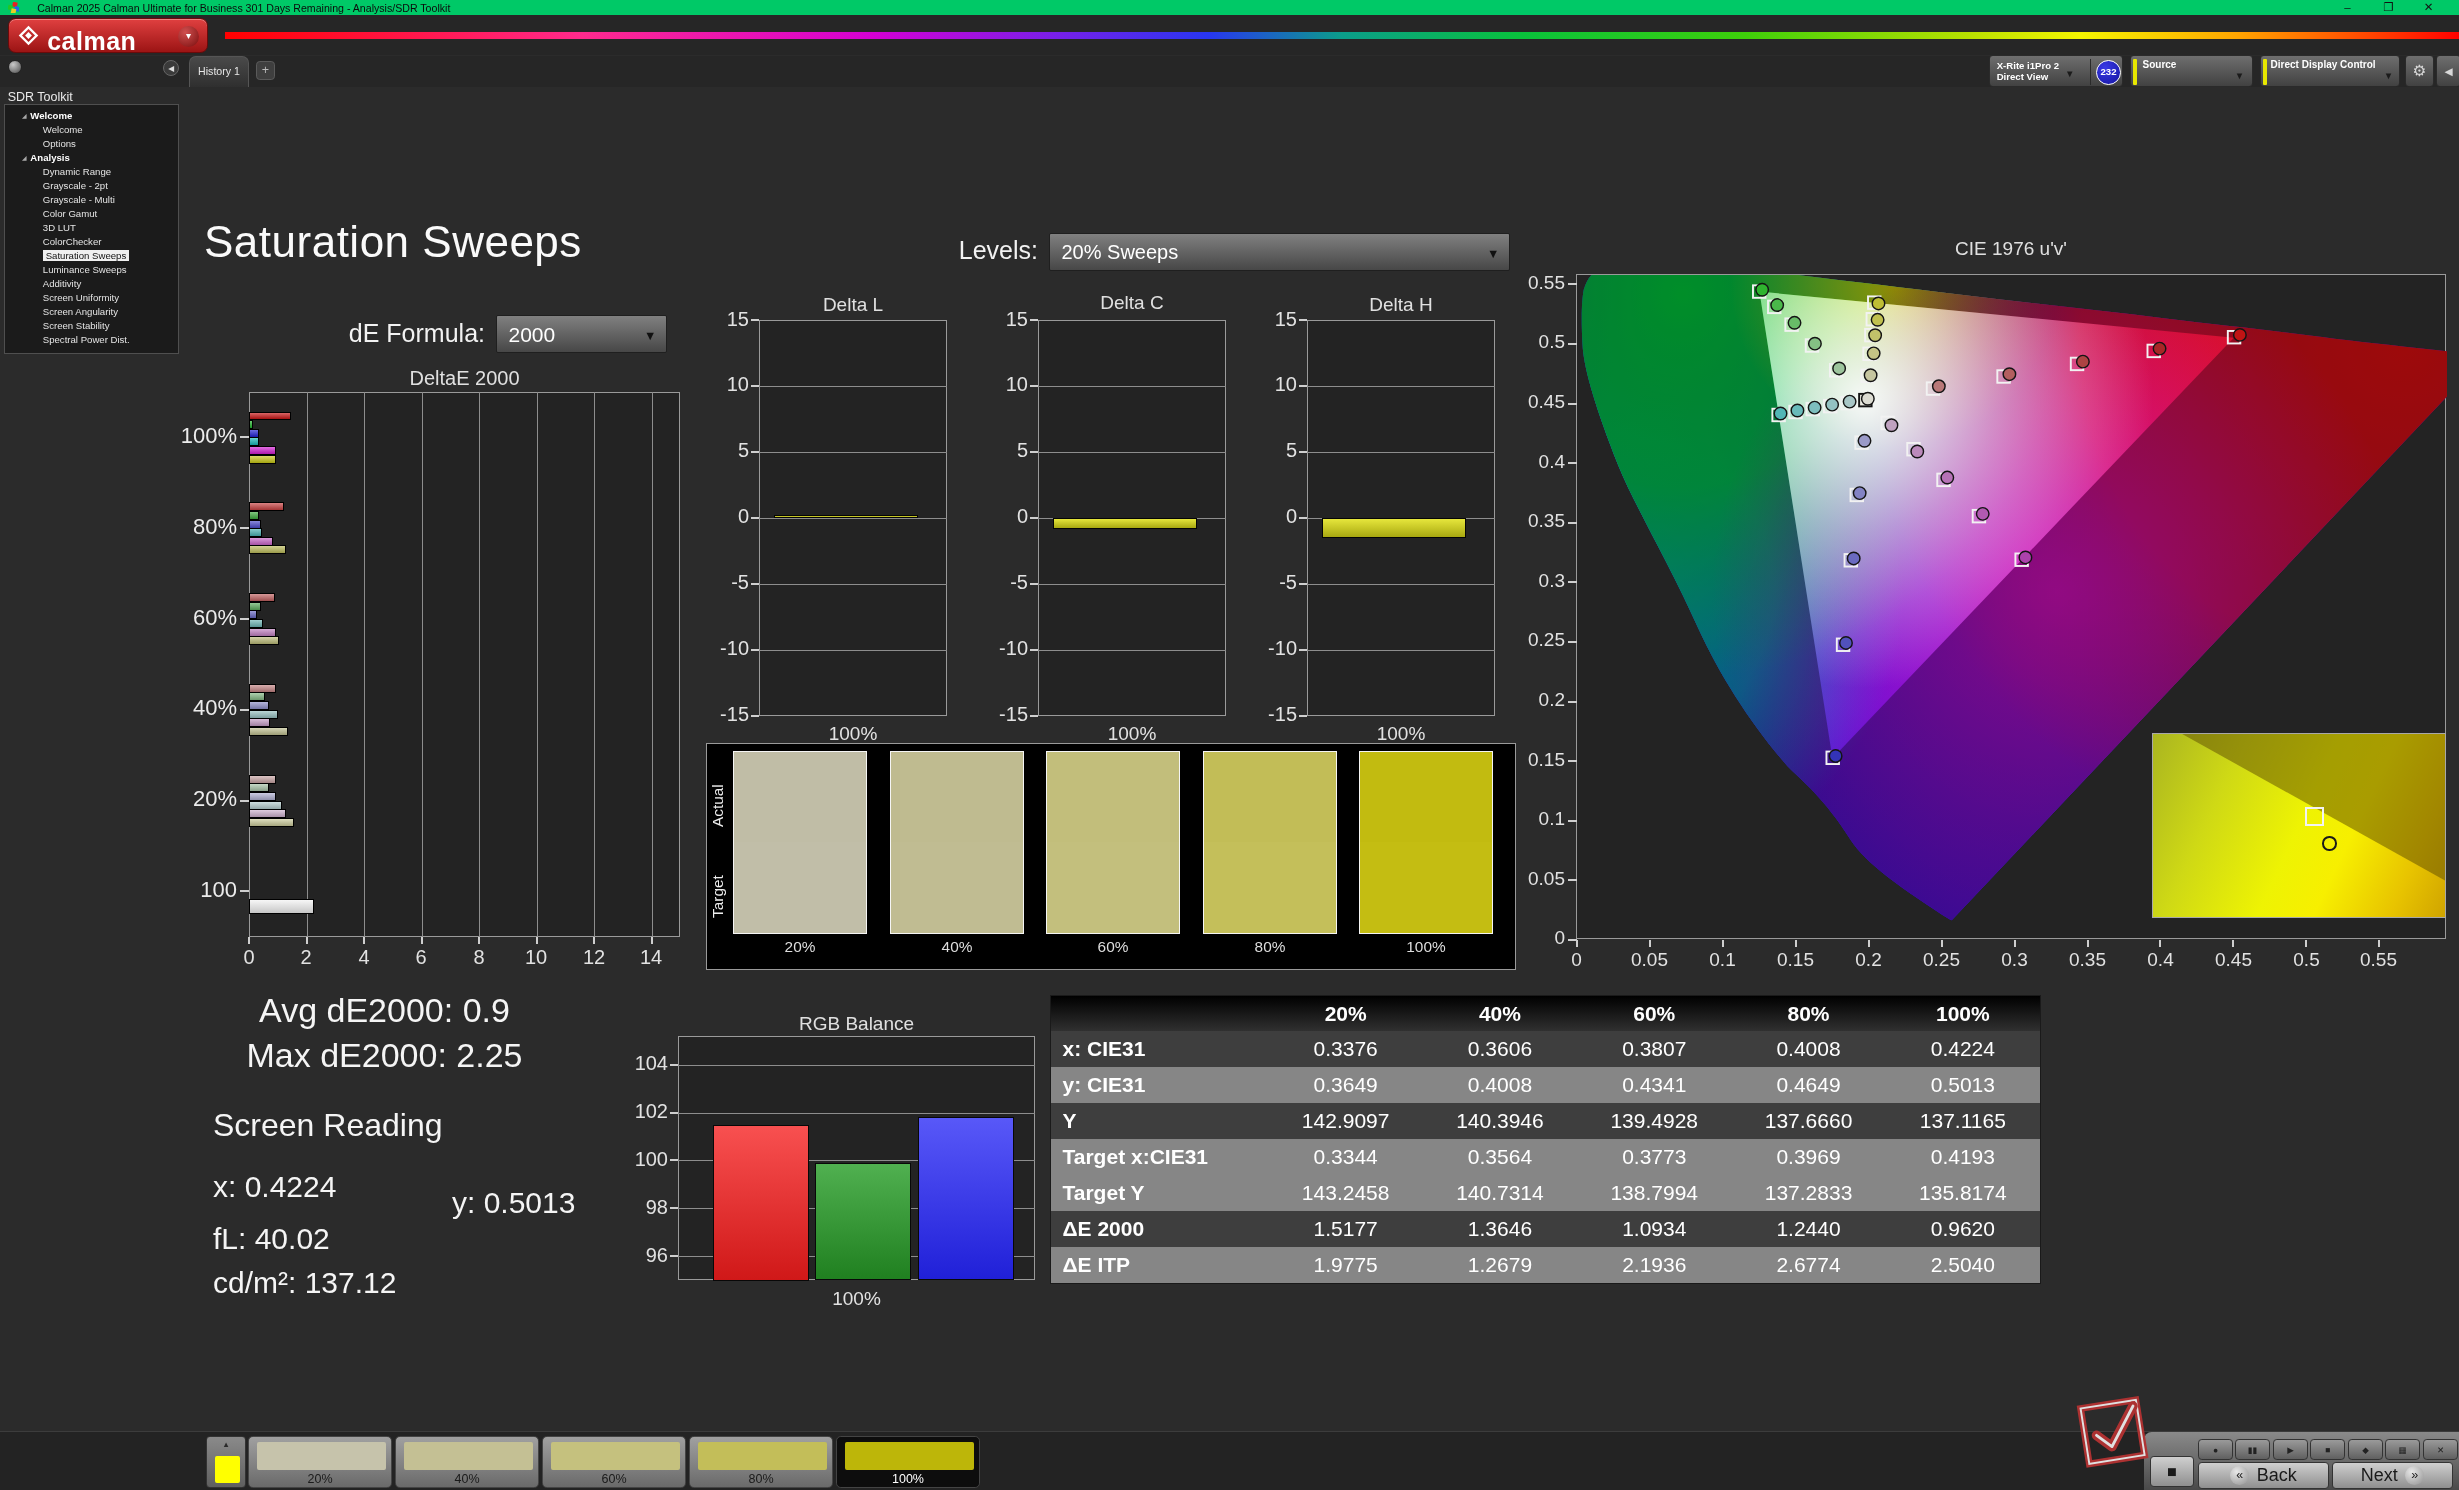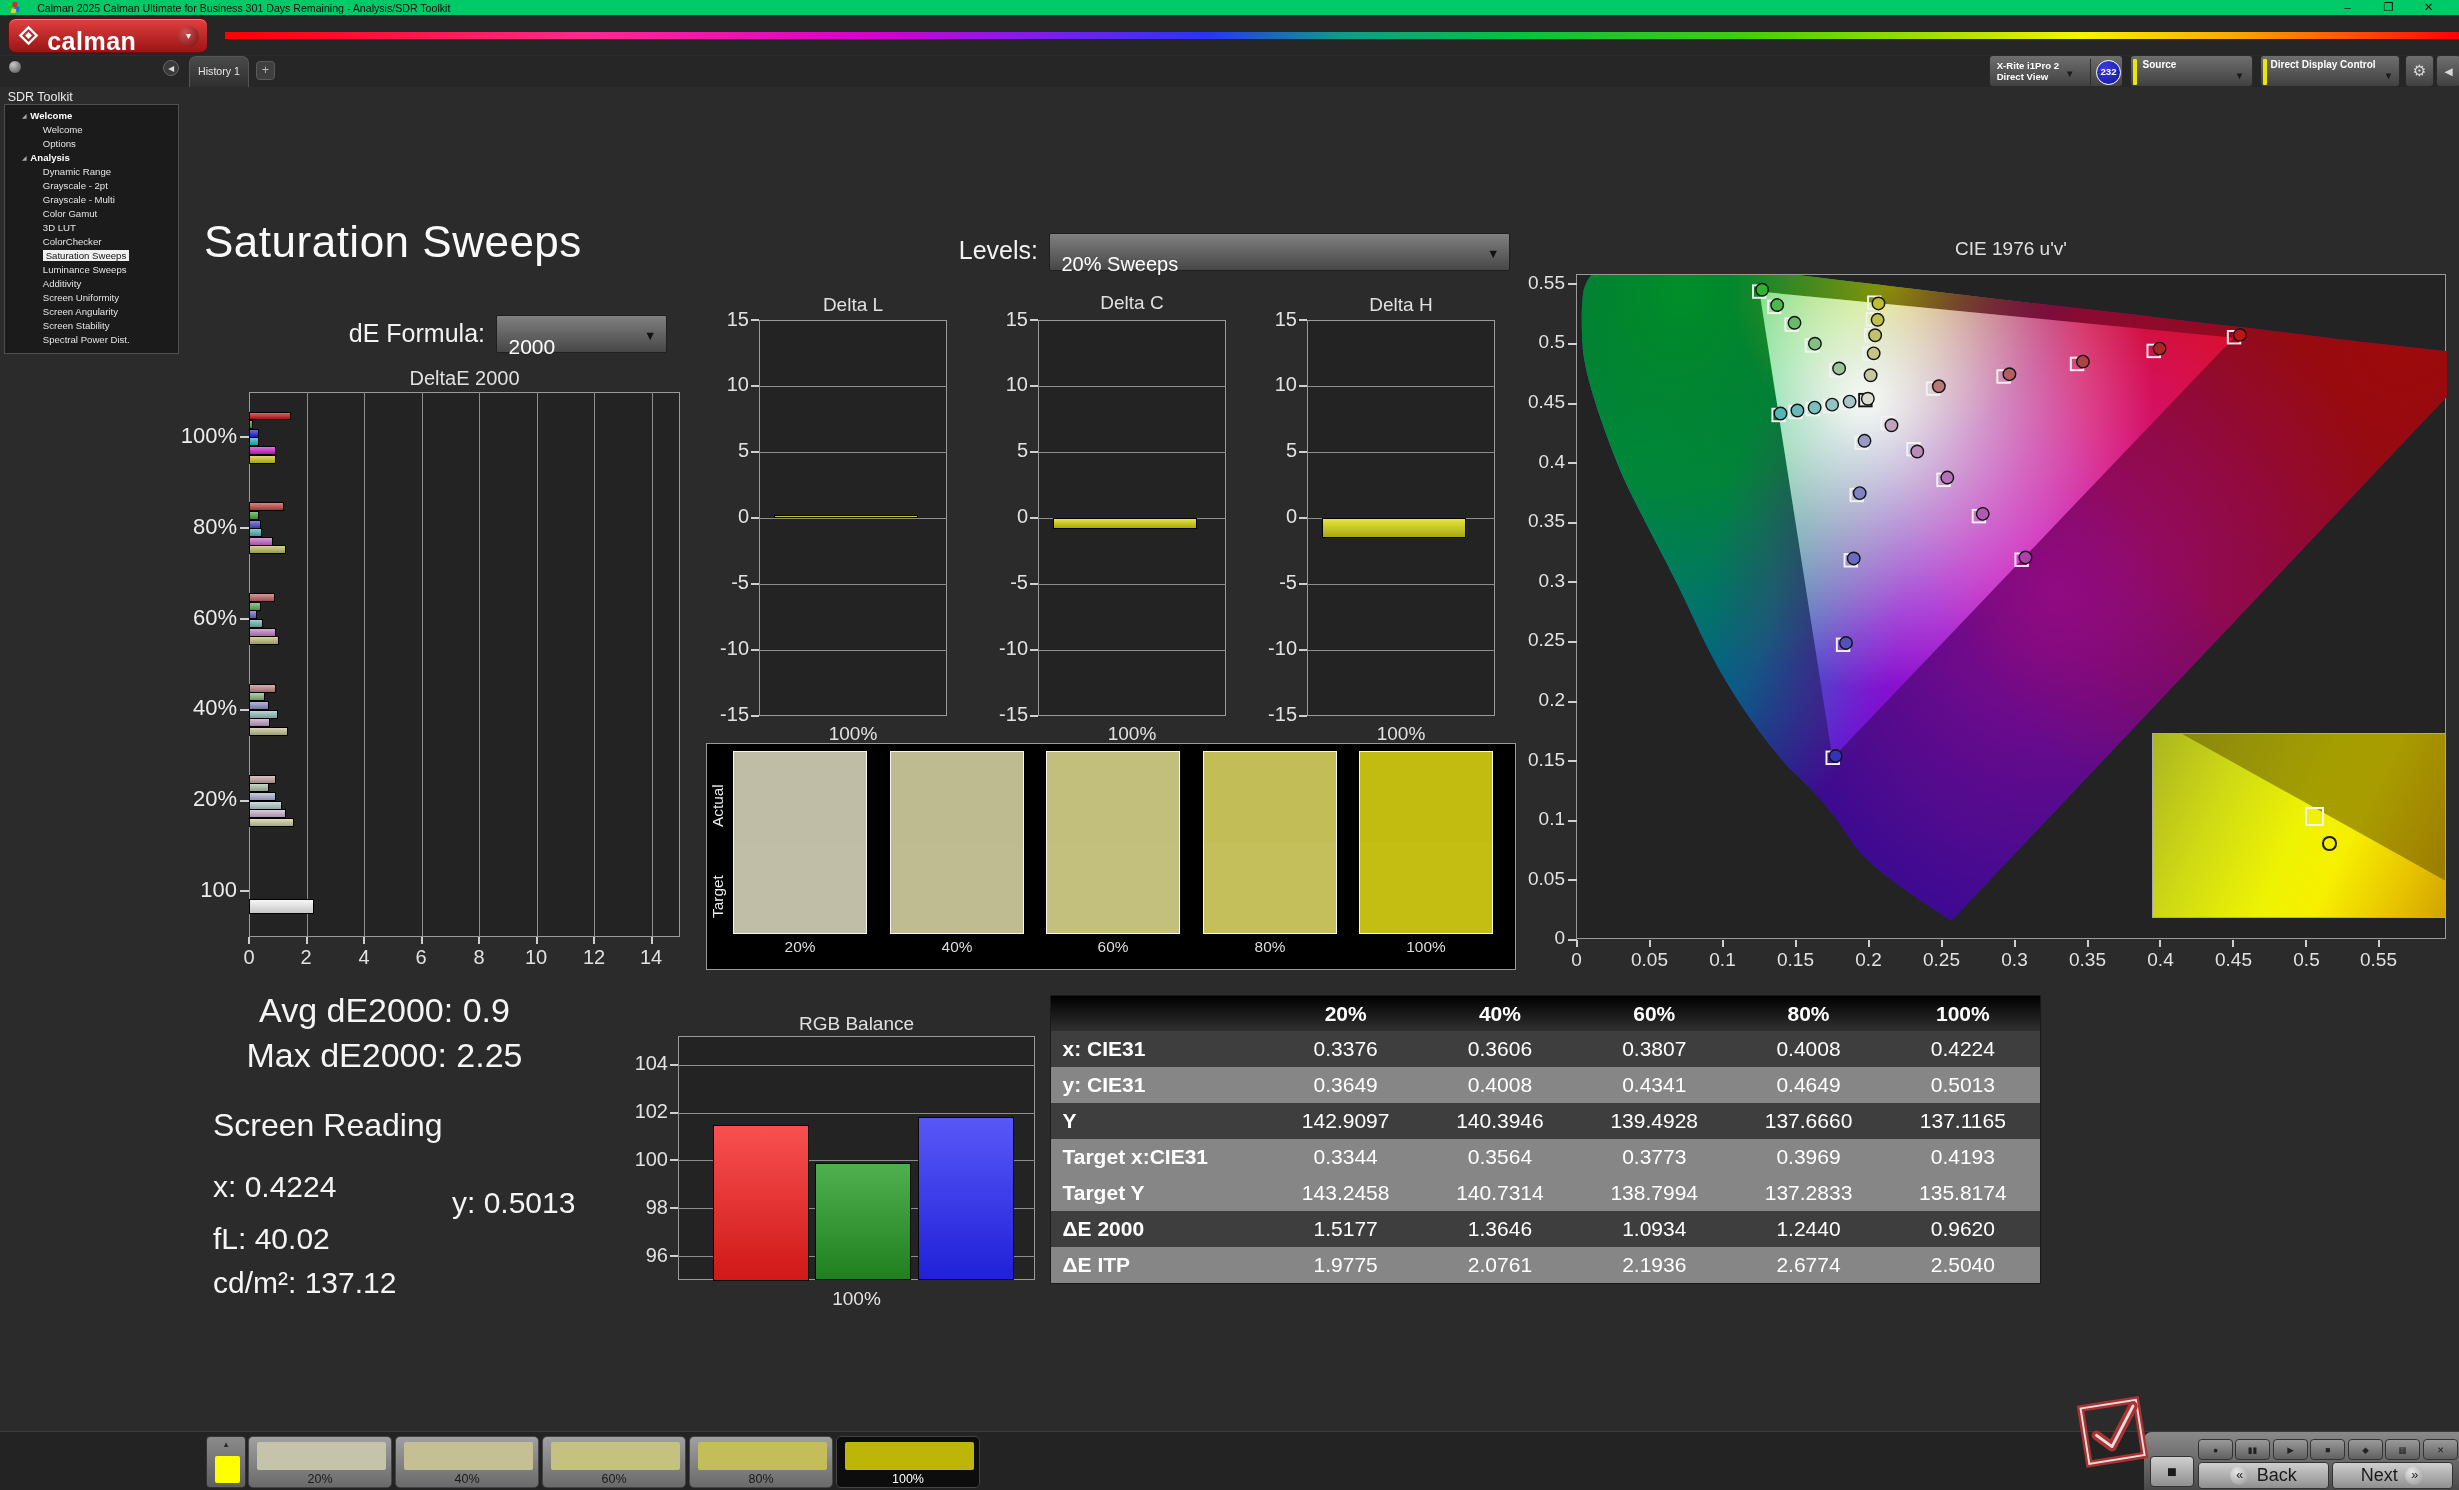--- a/index.html
+++ b/index.html
@@ -43,21 +43,21 @@
       padding-top:3.8px;overflow:hidden;}
   .treegroup{padding-left:17.3px;font-size:9.6px;font-weight:bold;color:#fff;height:14px;line-height:14px;white-space:nowrap;}
   .treegroup .tri{color:#a8a8a8;font-size:5.8px;margin-right:3.8px;vertical-align:1px;}
   .treeitem{padding-left:38px;font-size:9.6px;color:#e4e4e4;height:14px;line-height:14px;white-space:nowrap;}
   .treeitem .sel{background:#f0f0f0;color:#111;padding:0 2.9px;}
   
   .pagetitle{left:204px;top:217px;font-size:44px;color:#fafafa;letter-spacing:0.5px;}
   .biglabel{font-size:25px;color:#f2f2f2;}
   .dropdown{height:38px;background:linear-gradient(#808080,#474747);border:1px solid #1f1f1f;
       border-radius:1.9px;color:#fff;}
-  .dropdown .val{position:absolute;left:11.5px;top:19px;font-size:21px;}
+  .dropdown .val{position:absolute;left:11.5px;top:7px;font-size:21px;}
   .dropdown .arr{position:absolute;right:9.6px;top:13.4px;color:#111;font-size:12.5px;}
   .charttitle{font-size:20px;color:#e0e0e0;text-align:center;}
   
   .swatchpanel{left:706px;top:743px;width:810px;height:227px;background:#000;border:1.9px solid #9a9a9a;}
   .vlabel{position:absolute;left:1.9px;width:19px;color:#eee;font-size:15.4px;
       writing-mode:vertical-rl;transform:rotate(180deg);text-align:center;}
   
   .statbig{left:173px;width:423px;text-align:center;font-size:34px;color:#f5f5f5;}
   .statmed{font-size:30px;color:#f5f5f5;}
   
@@ -621,21 +621,21 @@
       <div class="tcell tlabel">ΔE 2000</div>
       <div class="tcell">1.5177</div>
       <div class="tcell">1.3646</div>
       <div class="tcell">1.0934</div>
       <div class="tcell">1.2440</div>
       <div class="tcell">0.9620</div>
     </div>
     <div class="trow rowb">
       <div class="tcell tlabel">ΔE ITP</div>
       <div class="tcell">1.9775</div>
-      <div class="tcell">2.0761</div>
+      <div class="tcell">1.2679</div>
       <div class="tcell">2.1936</div>
       <div class="tcell">2.6774</div>
       <div class="tcell">2.5040</div>
     </div>
   </div>
 
 <div class="abs bottombar">
   <div class="abs minitile">
     <div style="text-align:center;font-size:7.7px;color:#2a2a2a;line-height:15.4px;">▲</div>
     <div class="abs" style="left: 7.7px; top: 19px; width: 25px; height: 27px; border-radius: 1.9px; background: rgb(255, 255, 0);" id="mini-swatch"></div>

